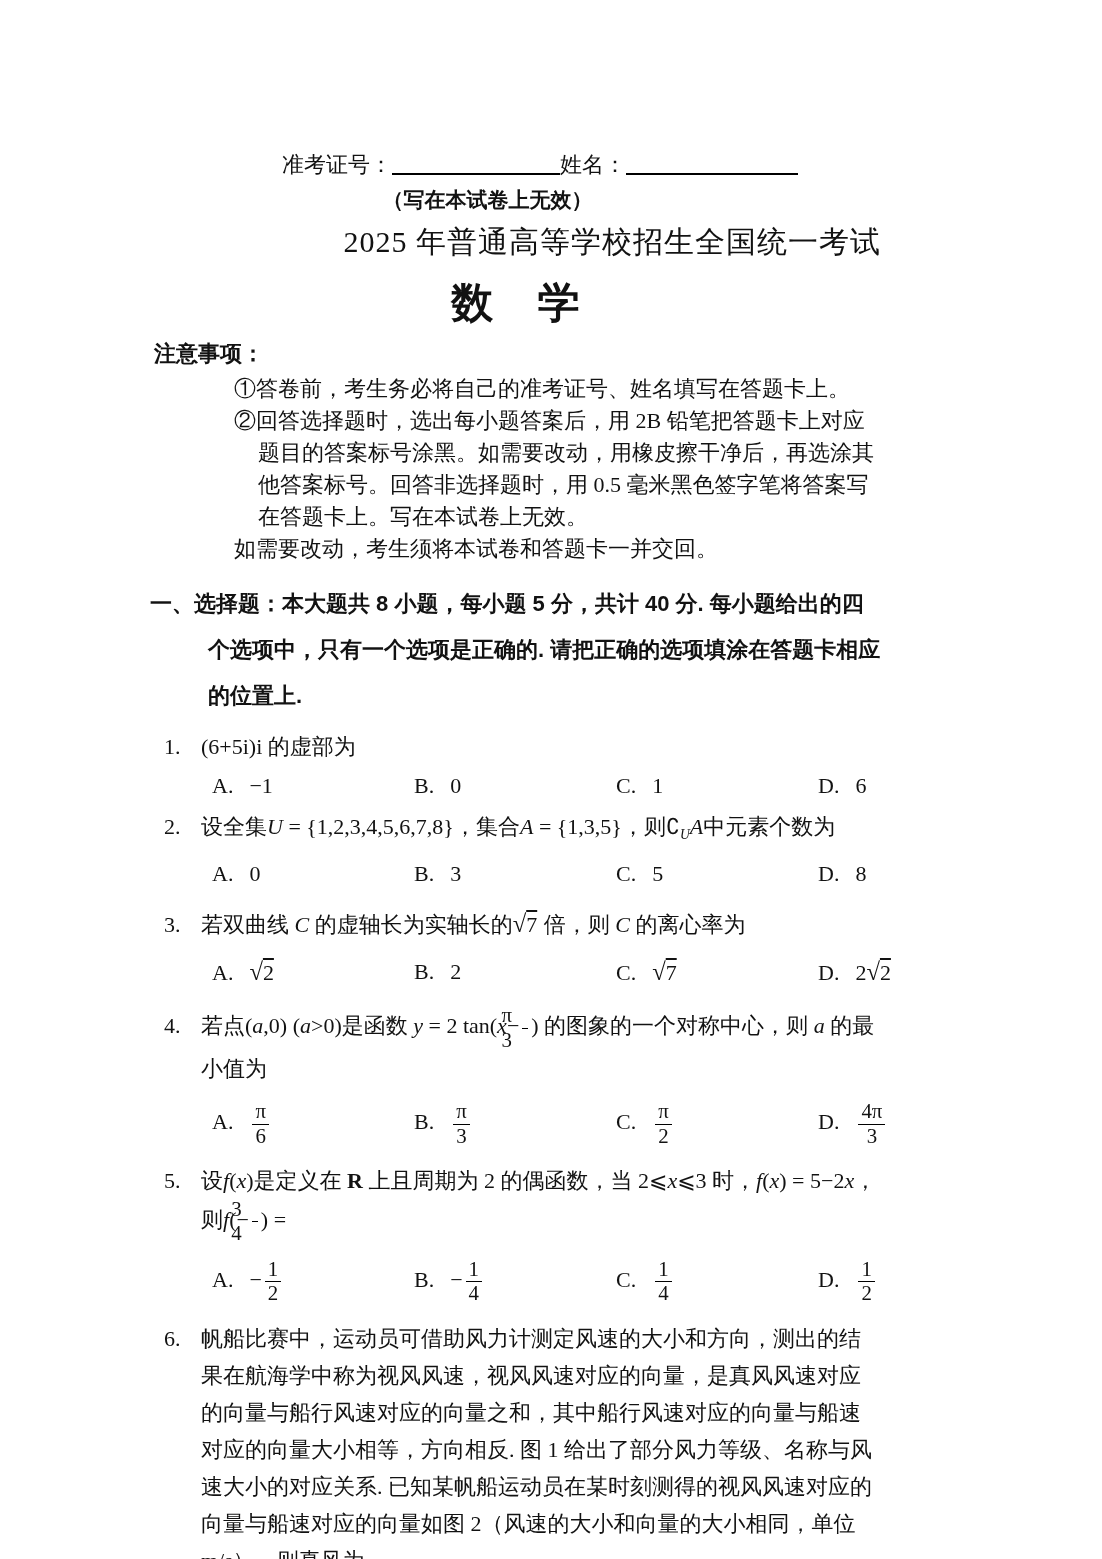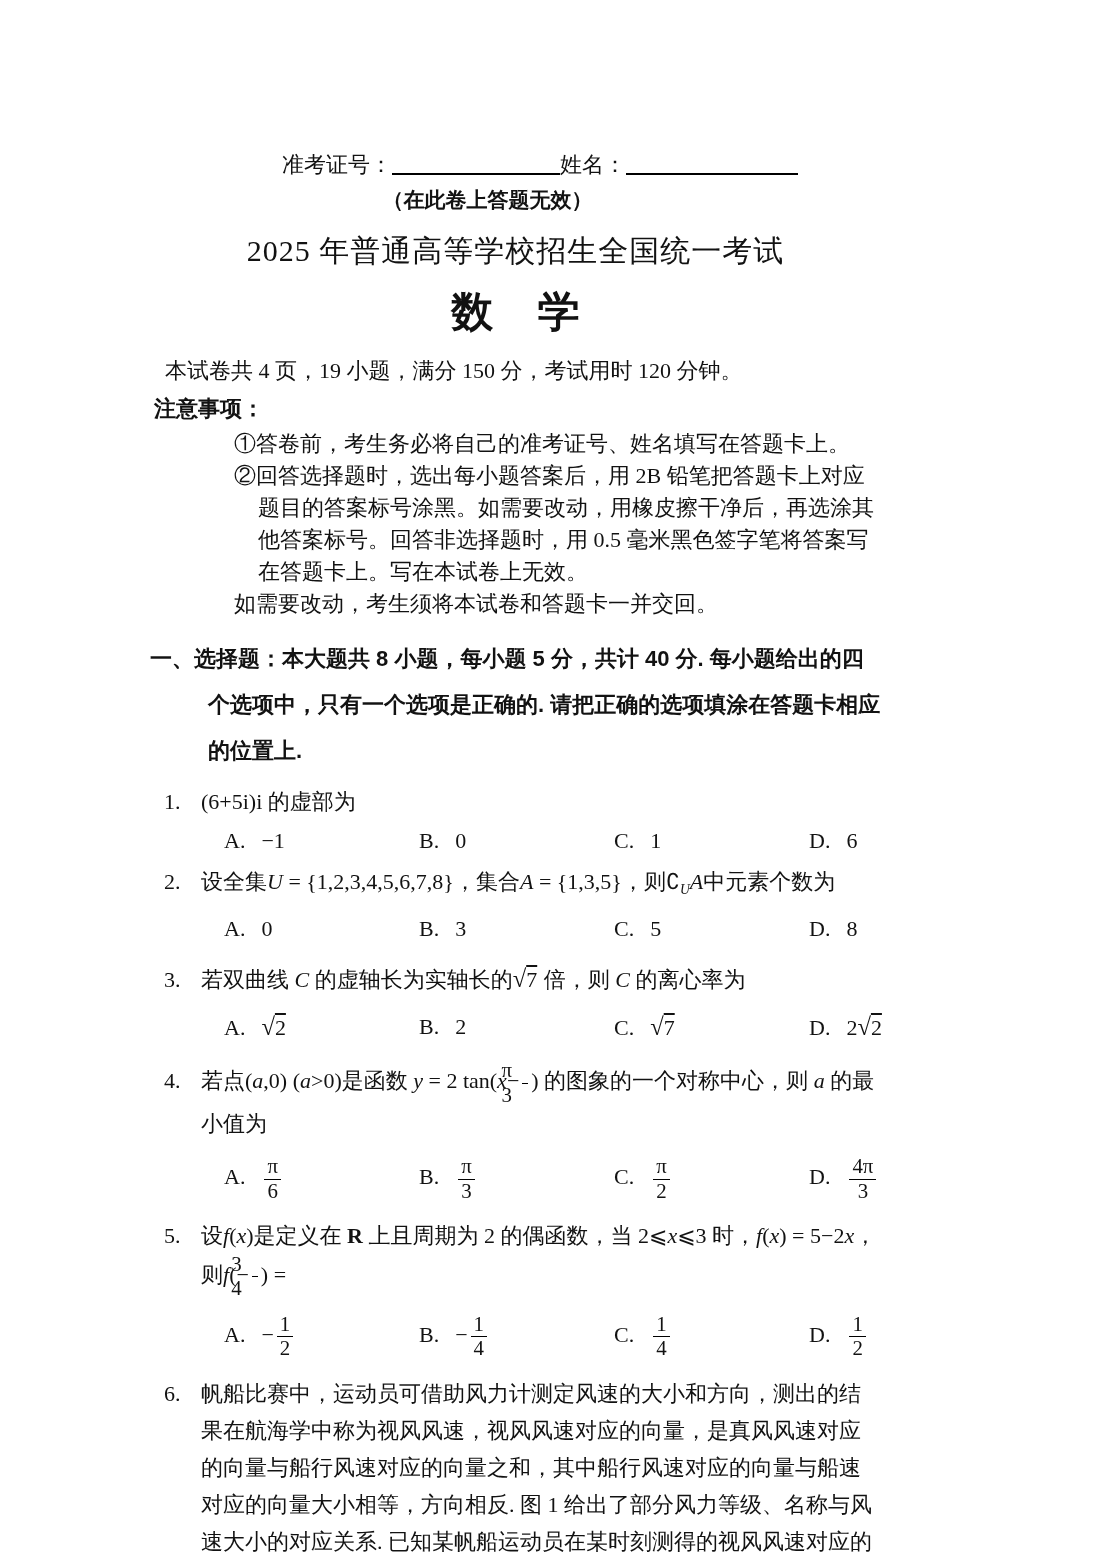--- a/index.html
+++ b/index.html
@@ -17,21 +17,21 @@
   .blank.b2{width:172px;}
 
   .invalid-note{
     text-align:center;position:relative;left:-28px;margin-top:6px;
     font-family:"Liberation Sans","DejaVu Sans",sans-serif;font-weight:700;font-size:21px;
   }
   .secret-line{
     margin-top:16px;font-family:"Liberation Sans","DejaVu Sans",sans-serif;
     font-weight:700;font-size:22px;
   }
-  .title1{text-align:center;font-size:30px;margin-top:17px;letter-spacing:1px;}
+  .title1{text-align:right;font-size:30px;margin-top:8px;letter-spacing:1px;}
   .title2{text-align:center;font-size:42px;font-weight:700;margin-top:12px;word-spacing:34px;}
 
   .paper-info{margin-top:16px;margin-left:15px;font-size:22px;}
   .notice-title{
     margin-top:8px;margin-left:4px;
     font-family:"Liberation Sans","DejaVu Sans",sans-serif;font-weight:700;font-size:22px;
   }
   .notices{margin-left:84px;margin-top:4px;}
   .notice{padding-left:24px;text-indent:-24px;line-height:32px;font-size:22px;}
 
@@ -39,22 +39,22 @@
     margin-top:16px;padding-left:58px;text-indent:-58px;line-height:46px;
     font-family:Liberation Sans, sans-serif;font-weight:700;font-size:22px;
   }
 
   .question{margin-left:14px;margin-top:11px;}
   .qstem{padding-left:37px;text-indent:-37px;line-height:34px;font-size:22px;}
   .qstem .qnum{display:inline-block;width:37px;text-indent:0;}
   .question.long .qstem{line-height:37px;}
 
   .options{
-    margin:9px 0 4px 60px;display:grid;
-    grid-template-columns:195px 195px 195px 1fr;align-items:center;font-size:22px;
+    margin:9px 0 4px 48px;display:grid;
+    grid-template-columns:195px 195px 195px 1fr;align-items:center;font-size:22px;gap:7px;
   }
   .opt{white-space:nowrap;}
   .opt .olabel{margin-right:16px;}
 
   
   i{font-style:italic;}
   b{font-weight:700;}
   sub{font-size:0.62em;}
   .isub{font-style:italic;}
   .frac{
@@ -68,27 +68,26 @@
 </style>
 </head>
 <body>
 
 <div class="page">
 
   <div class="fields-row">
     <span>准考证号：</span><span class="blank b1"></span><span>姓名：</span><span class="blank b2"></span>
   </div>
 
-  <div class="invalid-note">（在此卷上答题无效）</div>
+  <div class="invalid-note">（写在本试卷上无效）</div>
 
 
   <div class="title1">2025 年普通高等学校招生全国统一考试</div>
   <div class="title2">数 学</div>
 
-  <div class="paper-info">本试卷共 4 页，19 小题，满分 150 分，考试用时 120 分钟。</div>
 
   <div class="notice-title">注意事项：</div>
   <div class="notices">
     <div class="notice">①答卷前，考生务必将自己的准考证号、姓名填写在答题卡上。</div>
     <div class="notice">②回答选择题时，选出每小题答案后，用 2B 铅笔把答题卡上对应题目的答案标号涂黑。如需要改动，用橡皮擦干净后，再选涂其他答案标号。回答非选择题时，用 0.5 毫米黑色签字笔将答案写在答题卡上。写在本试卷上无效。</div>
     <div class="notice">如需要改动，考生须将本试卷和答题卡一并交回。</div>
   </div>
 
   <div class="section-header">一、选择题：本大题共 8 小题，每小题 5 分，共计 40 分. 每小题给出的四个选项中，只有一个选项是正确的. 请把正确的选项填涂在答题卡相应的位置上.</div>
 

